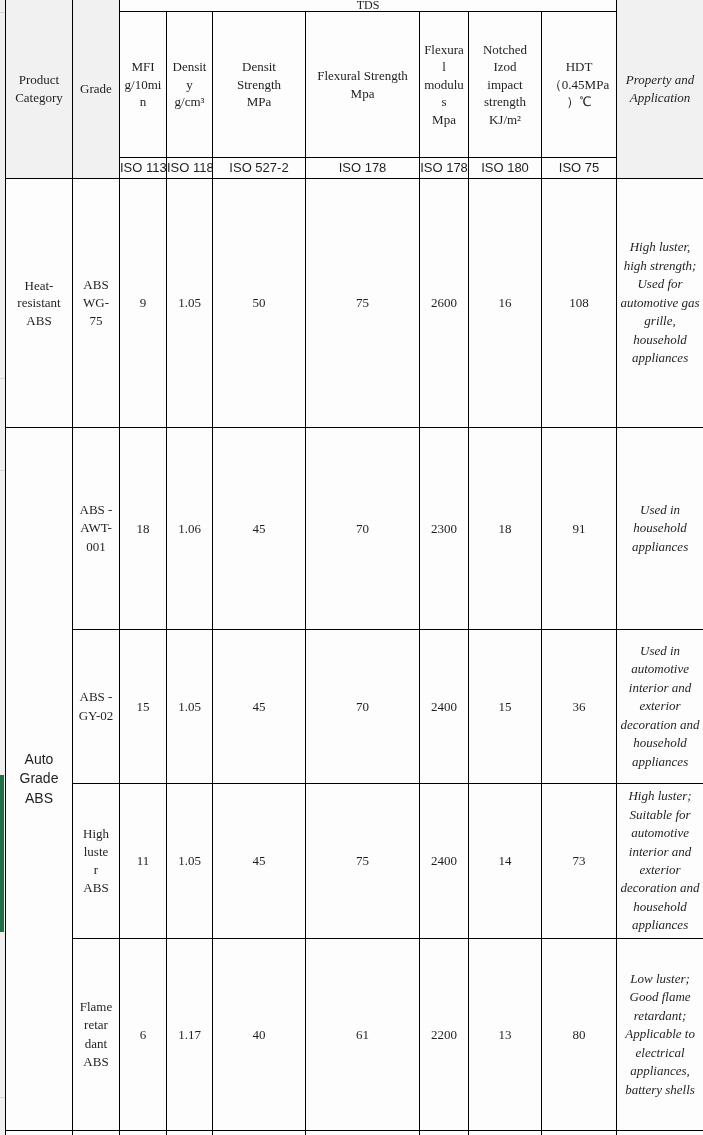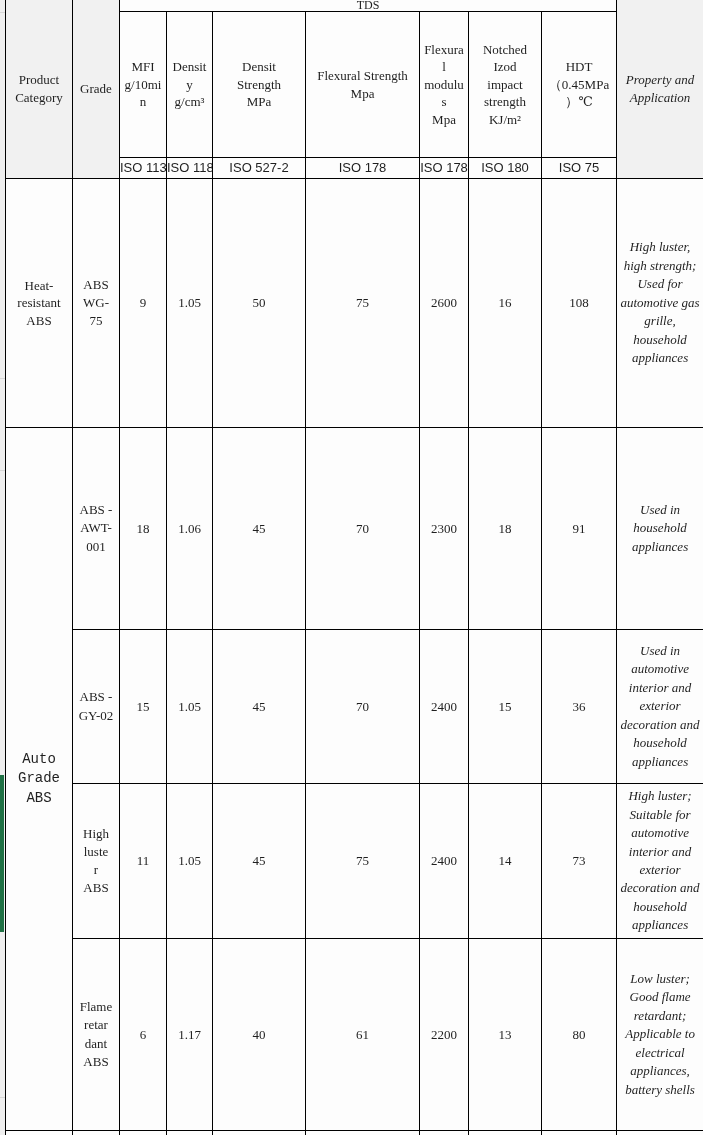--- a/index.html
+++ b/index.html
@@ -18,27 +18,27 @@
     border-collapse:collapse; table-layout:fixed;
   }
   td {
     border:1px solid #000; background:#fdfdfd;
     text-align:center; vertical-align:middle;
     padding:0 2px; font-size:13px; line-height:1.35;
     overflow:hidden;
   }
   tr.r0 td { border-top:none; }
   .hdr  { background:#f1f1f1; }
-  .pre  { white-space:pre-line; }
+  .pre  { white-space:pre-line;font-family:Liberation Serif, serif; }
   .mono { font-family:Liberation Serif, serif; word-break:break-all; }
   .tdsc { font-size:12px; line-height:11px; padding:0;margin-top:34px; }
   .iso  { font-family:"Liberation Sans",sans-serif; font-size:13px; white-space:nowrap; padding:0; }
   .num  { font-size:13px; }
   .prop { font-size:13px; line-height:1.42; padding:0 3px;font-style:italic; }
-  .cat-sans { font-family:Liberation Mono, monospace; font-size:14px; line-height:1.4; }
+  .cat-sans { font-family:Liberation Sans, sans-serif; font-size:14px; line-height:1.4; }
   .grade { line-height:1.4; }
   .stub td { border-bottom:none; height:4px; padding:0; }
 </style>
 </head>
 <body>
 
 <div class="screen">
 
   <div class="gutter">
     <div class="gline" style="top:12px"></div>

